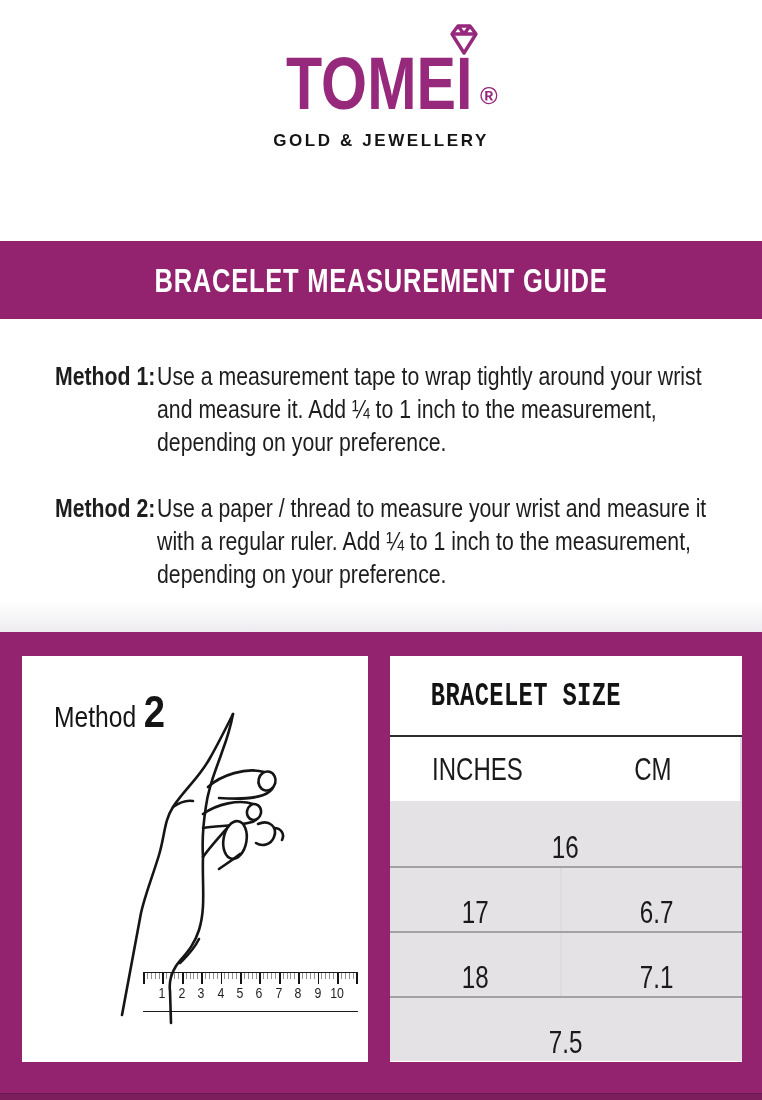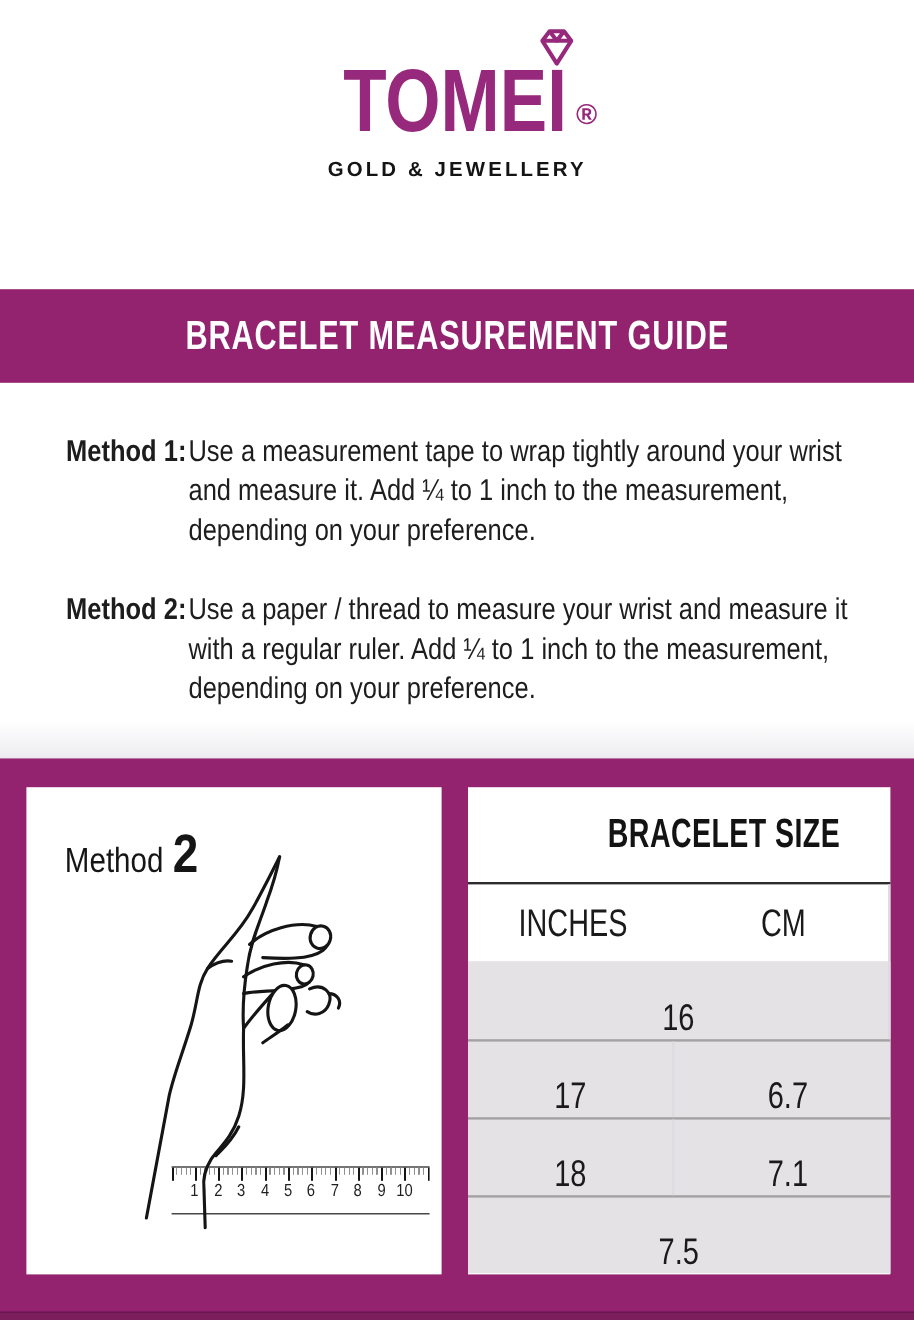--- a/index.html
+++ b/index.html
@@ -58,22 +58,22 @@
     background-size:100% 100%, 100% 55%;
     background-position:0 0, 0 0;
     background-repeat:no-repeat; }
   .ruler-numbers { position:absolute; left:0; top:10px; width:100%; height:19px; }
   .ruler-numbers span { position:absolute; top:50%; transform:translate(-50%,-50%) scaleX(0.85);
                         font-size:14.5px; color:#1f1f1f; }
 
   .hand-svg { position:absolute; left:0; top:0; width:346px; height:406px; pointer-events:none; }
 
   
-  .size-title-row { height:81px; display:flex; align-items:center; justify-content:flex-end;
-                    border-bottom:2px solid #2e2c2f; }
+  .size-title-row { height:81px; display:flex; align-items:center; justify-content:flex-start;
+                    border-bottom:2px solid #2e2c2f;font-family:Liberation Mono, monospace; }
   .size-title { font-size:34px; font-weight:bold; letter-spacing:0.5px; color:#131313;
                 display:inline-block; transform:scaleX(0.70); white-space:nowrap; }
   .size-head-row { height:64px; display:flex; }
   .hcell { flex:1; display:flex; align-items:center; justify-content:center; color:#1a1a1a; }
   .hcell .t { font-size:32px; display:inline-block; transform:scaleX(0.75); }
   .vdiv { border-right:2px solid #dedce0; }
   .size-body .trow { height:65px; background:#E4E2E5; display:flex; }
   .size-body .trow + .trow { border-top:2px solid #a3a1a4;gap:10px; }
   .tcell { flex:1; display:flex; align-items:flex-end; justify-content:center; color:#1a1a1a; }
   .tcell .t { font-size:31px; display:inline-block; transform:scaleX(0.78); }

